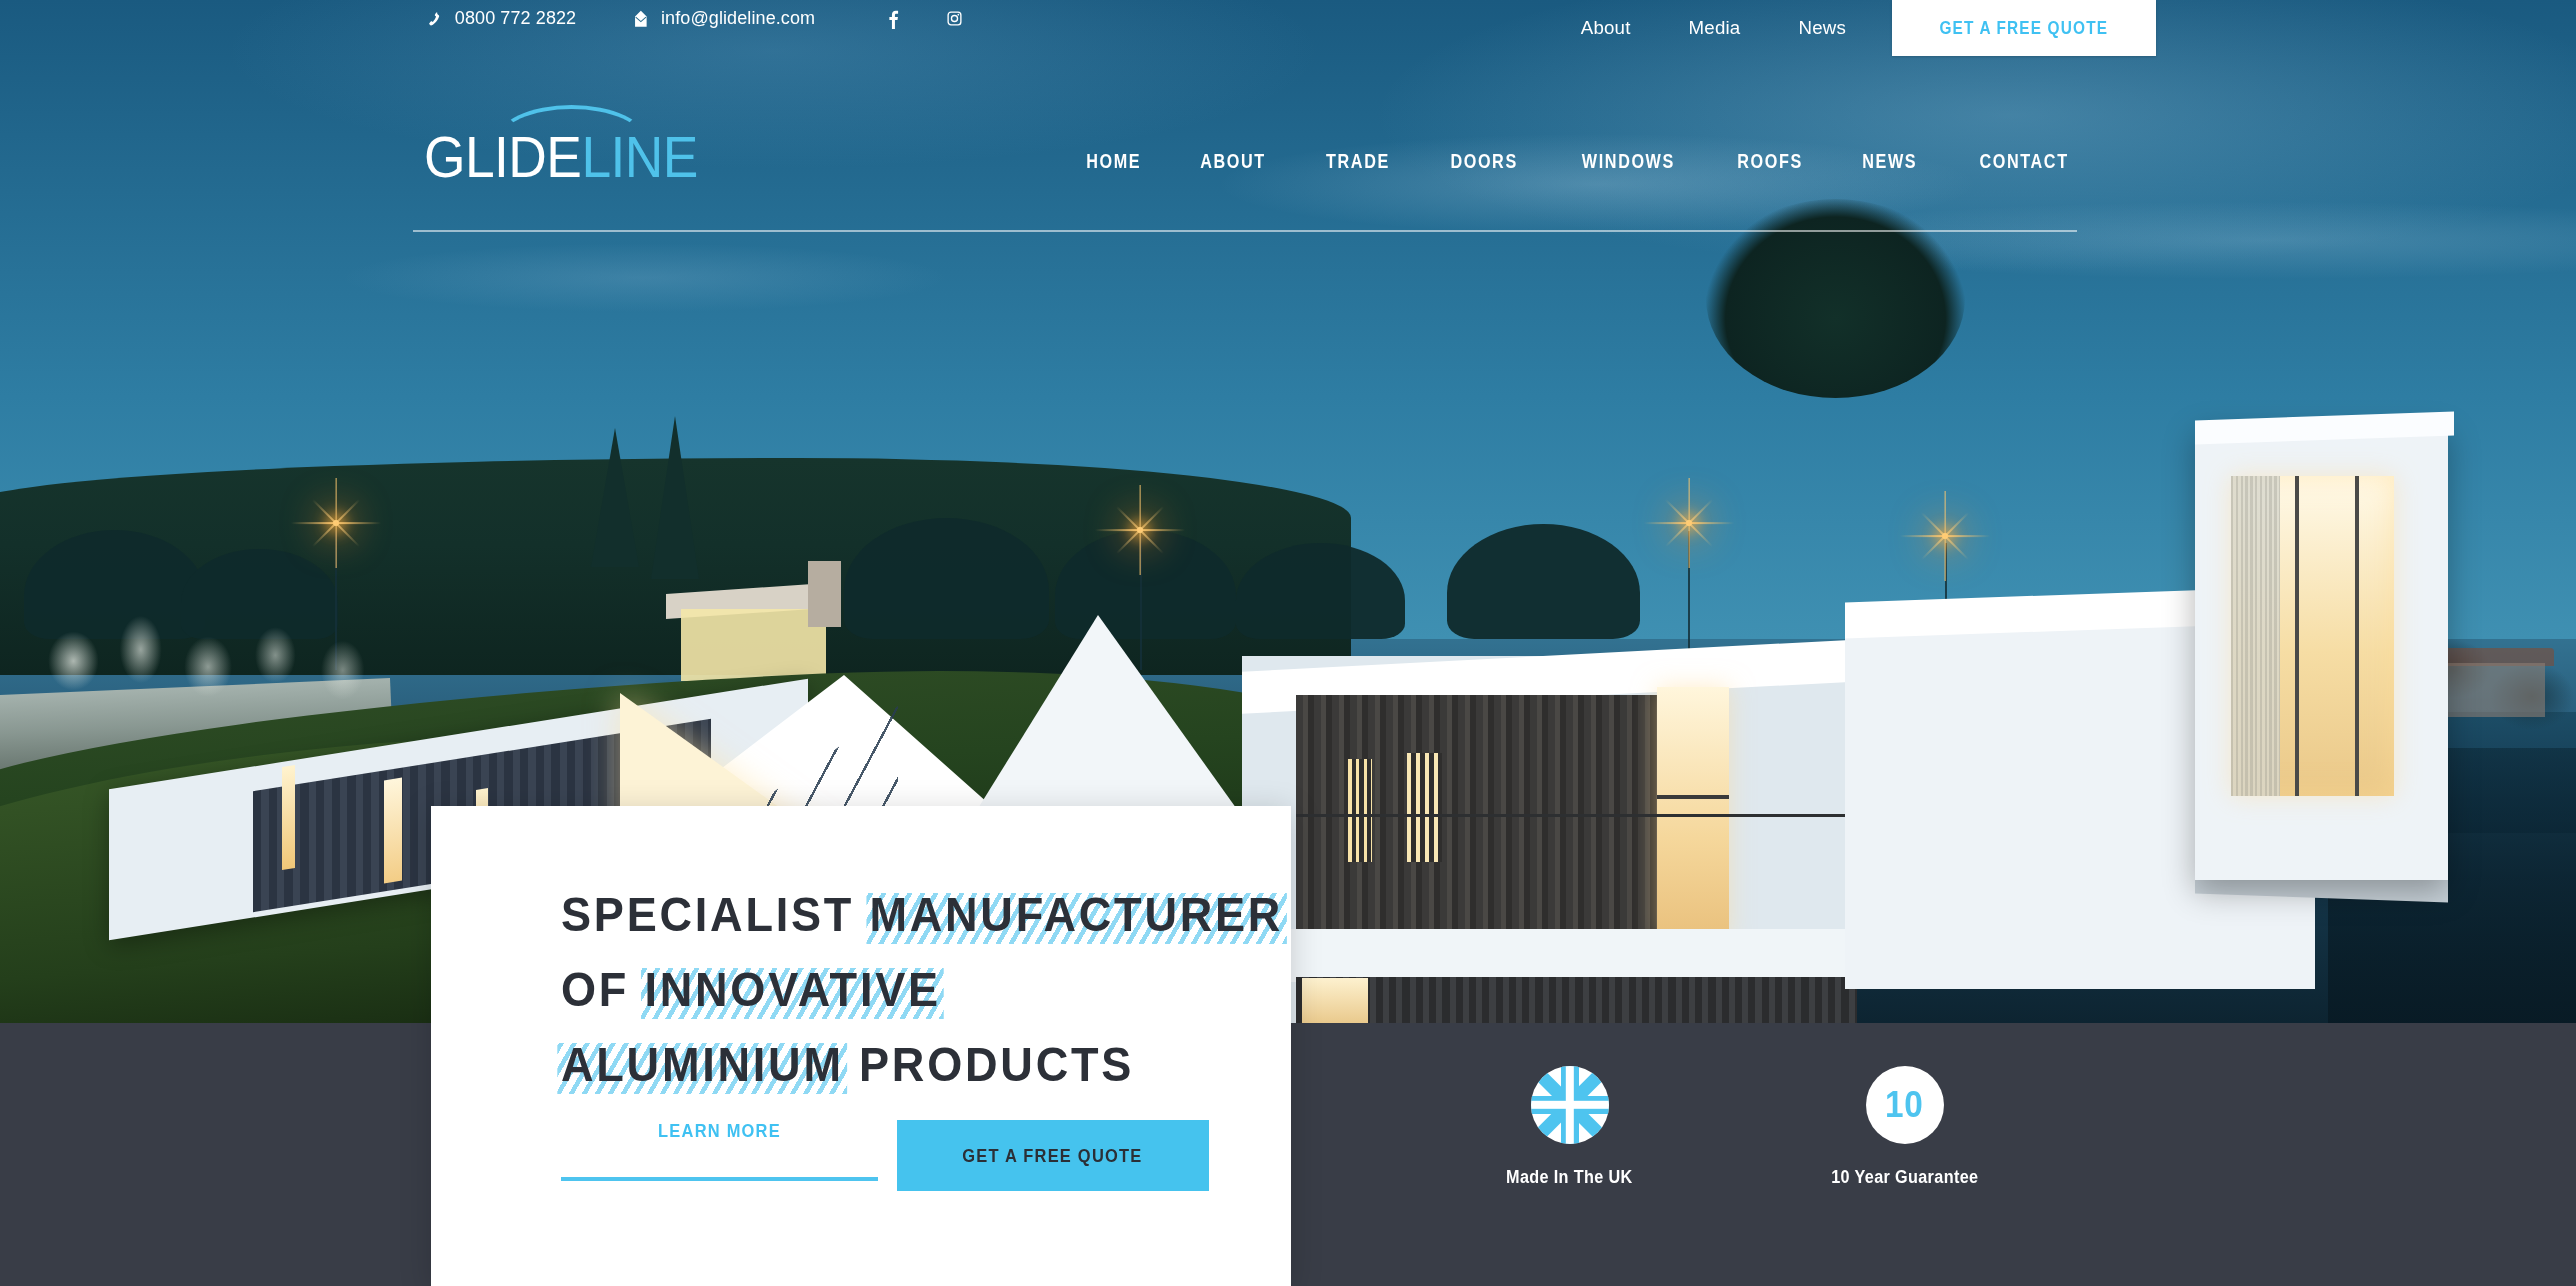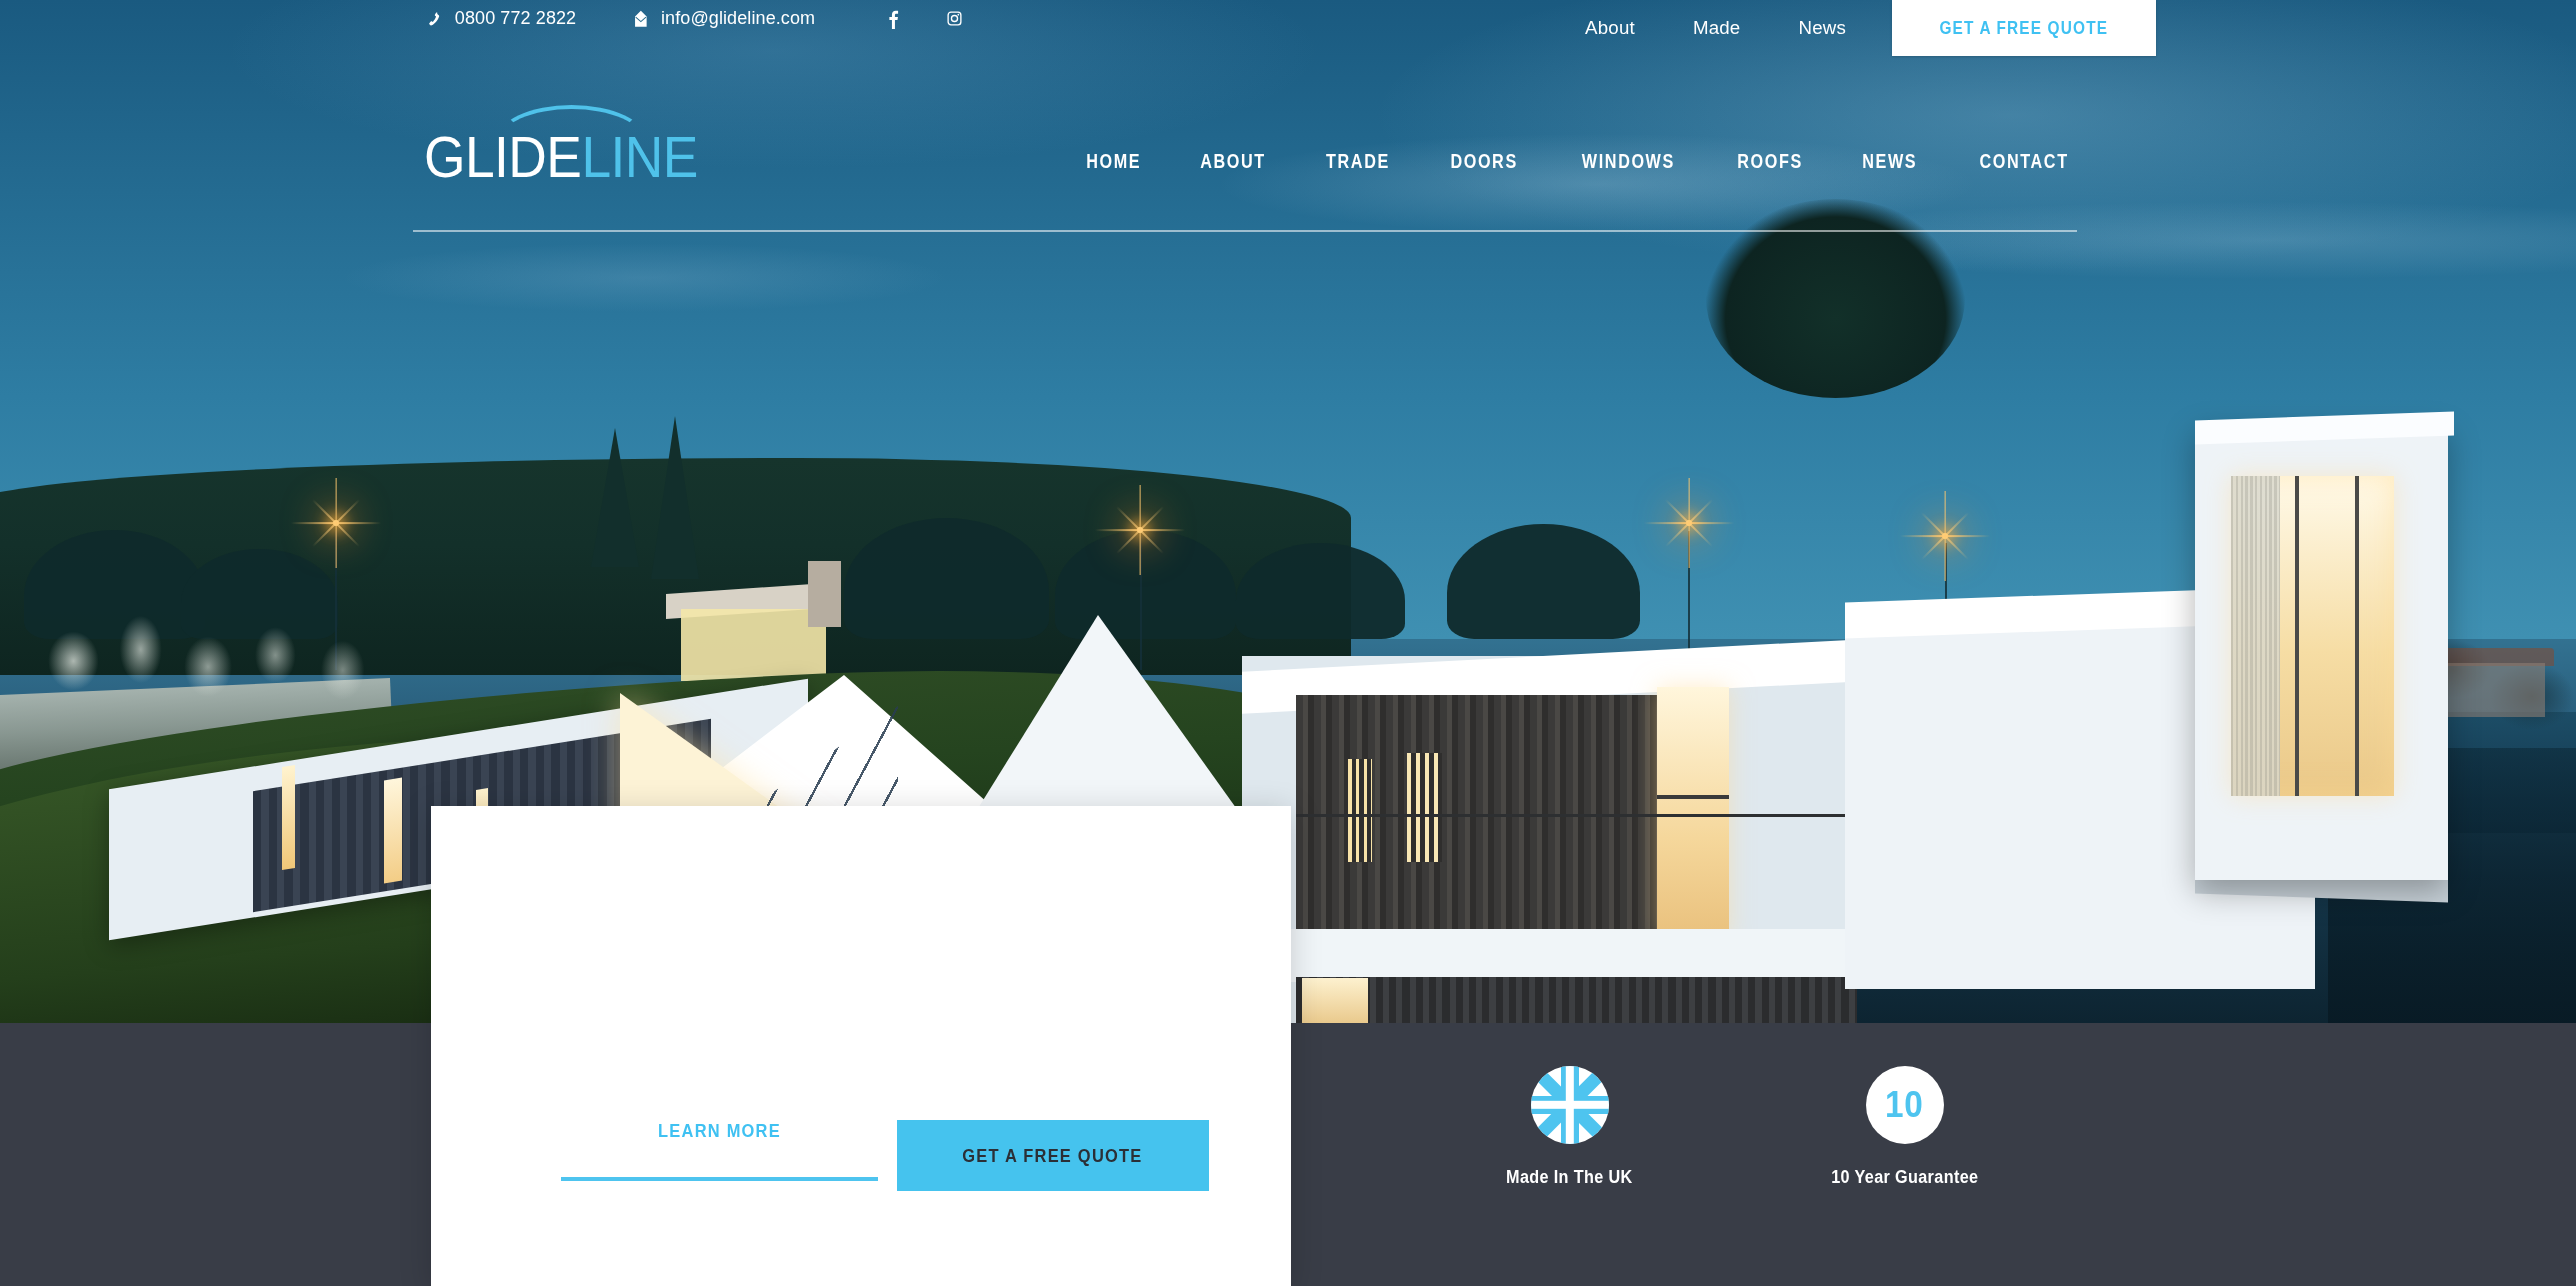--- a/index.html
+++ b/index.html
@@ -333,21 +333,21 @@
               <circle cx="12" cy="12" r="4.3"></circle>
               <circle cx="17.4" cy="6.6" r="1.2" fill="#ffffff" stroke="none"></circle>
             </svg>
         </span>
       </div>
     </div>
 
     <div class="topbar-right">
       <div class="tr-links">
         <span class="tr-link">About</span>
-        <span class="tr-link">Made</span>
+        <span class="tr-link">Media</span>
         <span class="tr-link">News</span>
       </div>
       <div class="quote-top">
         <span>GET A FREE QUOTE</span>
       </div>
     </div>
   </div>
 
   <div class="navrow">
     <div class="logo">
@@ -366,20 +366,25 @@
       <span class="nav-link">DOORS</span>
       <span class="nav-link">WINDOWS</span>
       <span class="nav-link">ROOFS</span>
       <span class="nav-link">NEWS</span>
       <span class="nav-link">CONTACT</span>
     </div>
     <div class="nav-rule"></div>
   </div>
 
   <div class="hero-card">
+    <div class="headline">
+      <div class="hl-line"><span>SPECIALIST </span><span class="hl-mark"><span>MANUFACTURER</span></span></div>
+      <div class="hl-line"><span>OF  </span><span class="hl-mark"><span>INNOVATIVE</span></span></div>
+      <div class="hl-line"><span class="hl-mark"><span>ALUMINIUM</span></span><span> PRODUCTS</span></div>
+    </div>
 
     <div class="cta-row">
       <div class="learn-more">
         <div class="lm-label">LEARN MORE</div>
         <div class="lm-rule"></div>
       </div>
       <div class="quote-btn">
         <span>GET A FREE QUOTE</span>
       </div>
     </div>

